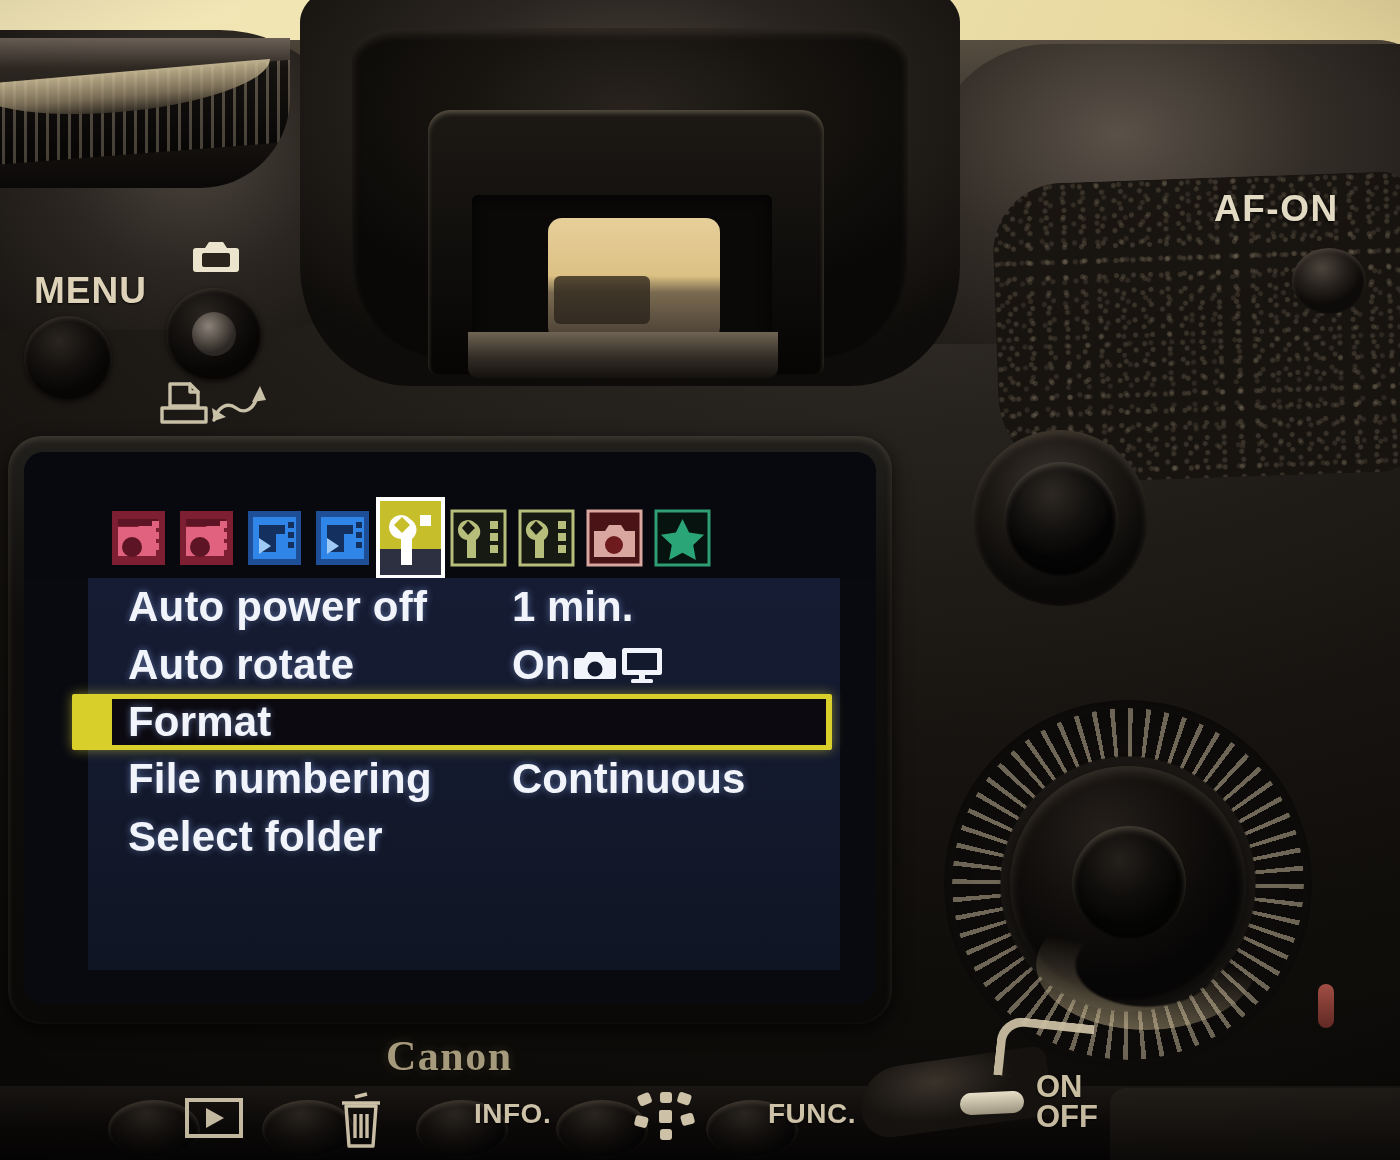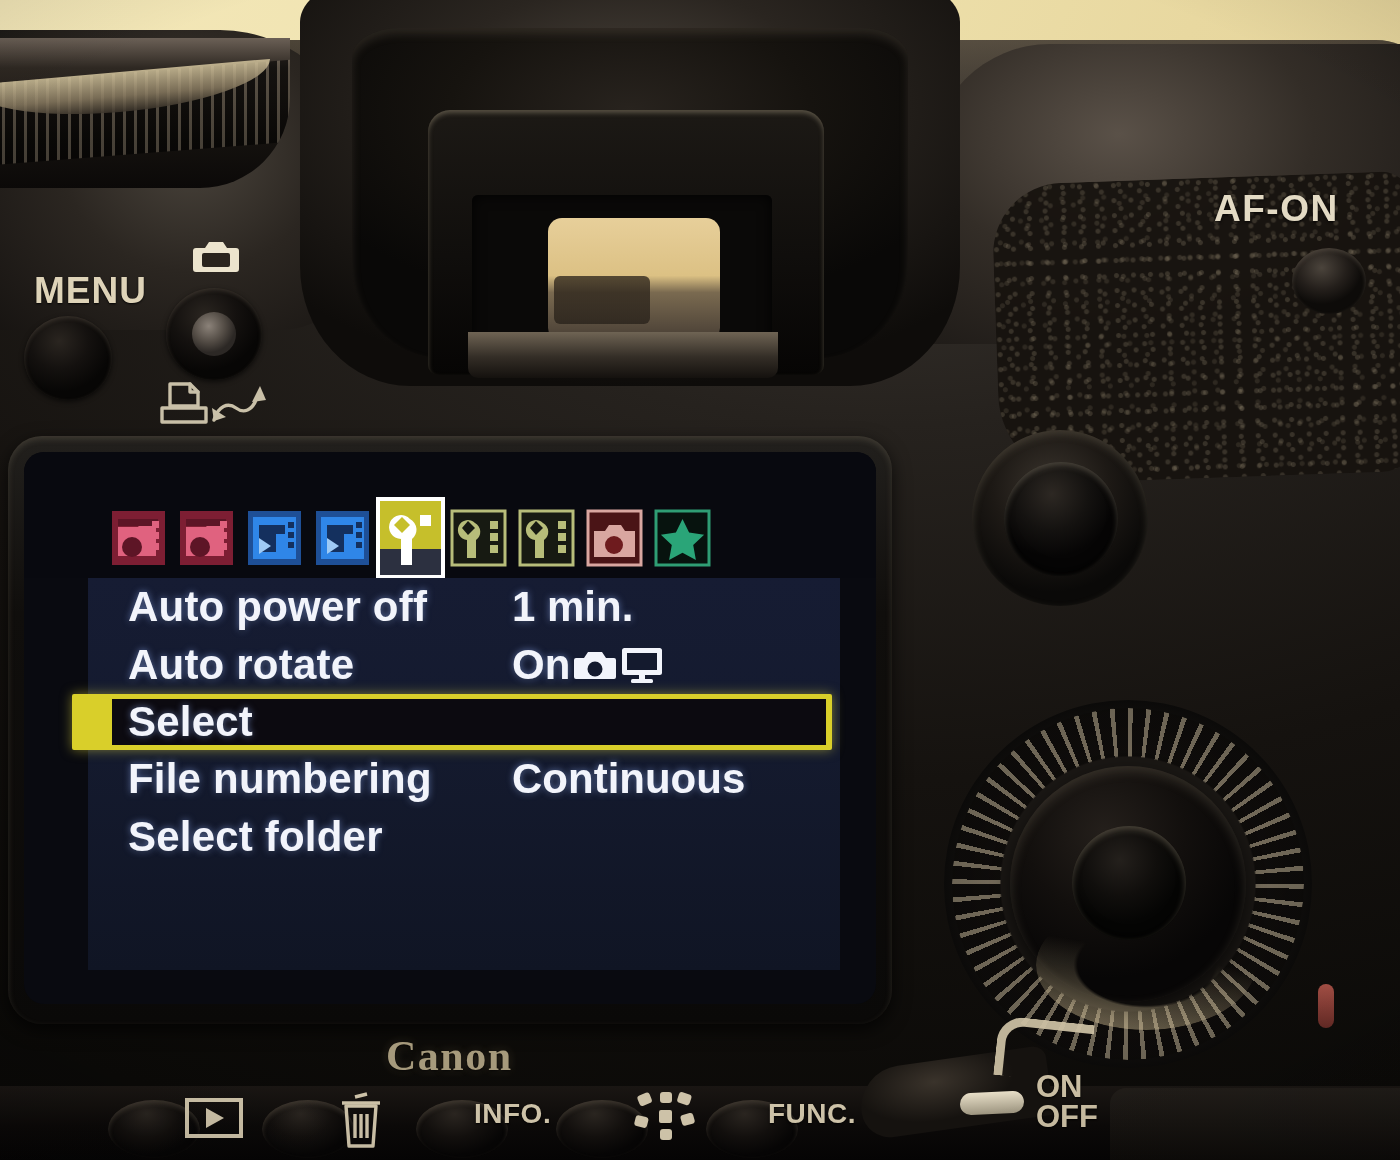--- a/index.html
+++ b/index.html
@@ -572,21 +572,21 @@
             <rect x="2" y="2" width="40" height="27" rx="2.5" fill="#f2f4fb"></rect>
             <rect x="7" y="7" width="30" height="17" fill="#141a2e"></rect>
             <rect x="19" y="29" width="6" height="5" fill="#f2f4fb"></rect>
             <rect x="11" y="33" width="22" height="4" rx="1.6" fill="#f2f4fb"></rect>
           </svg>
         </span>
       </div>
 
       <div class="menu-row highlight">
         <div class="hl-inner">
-          <span class="menu-label">Select</span>
+          <span class="menu-label">Format</span>
         </div>
       </div>
 
       <div class="menu-row">
         <span class="menu-label">File numbering</span>
         <span class="menu-value">
           <span>Continuous</span>
         </span>
       </div>
 

